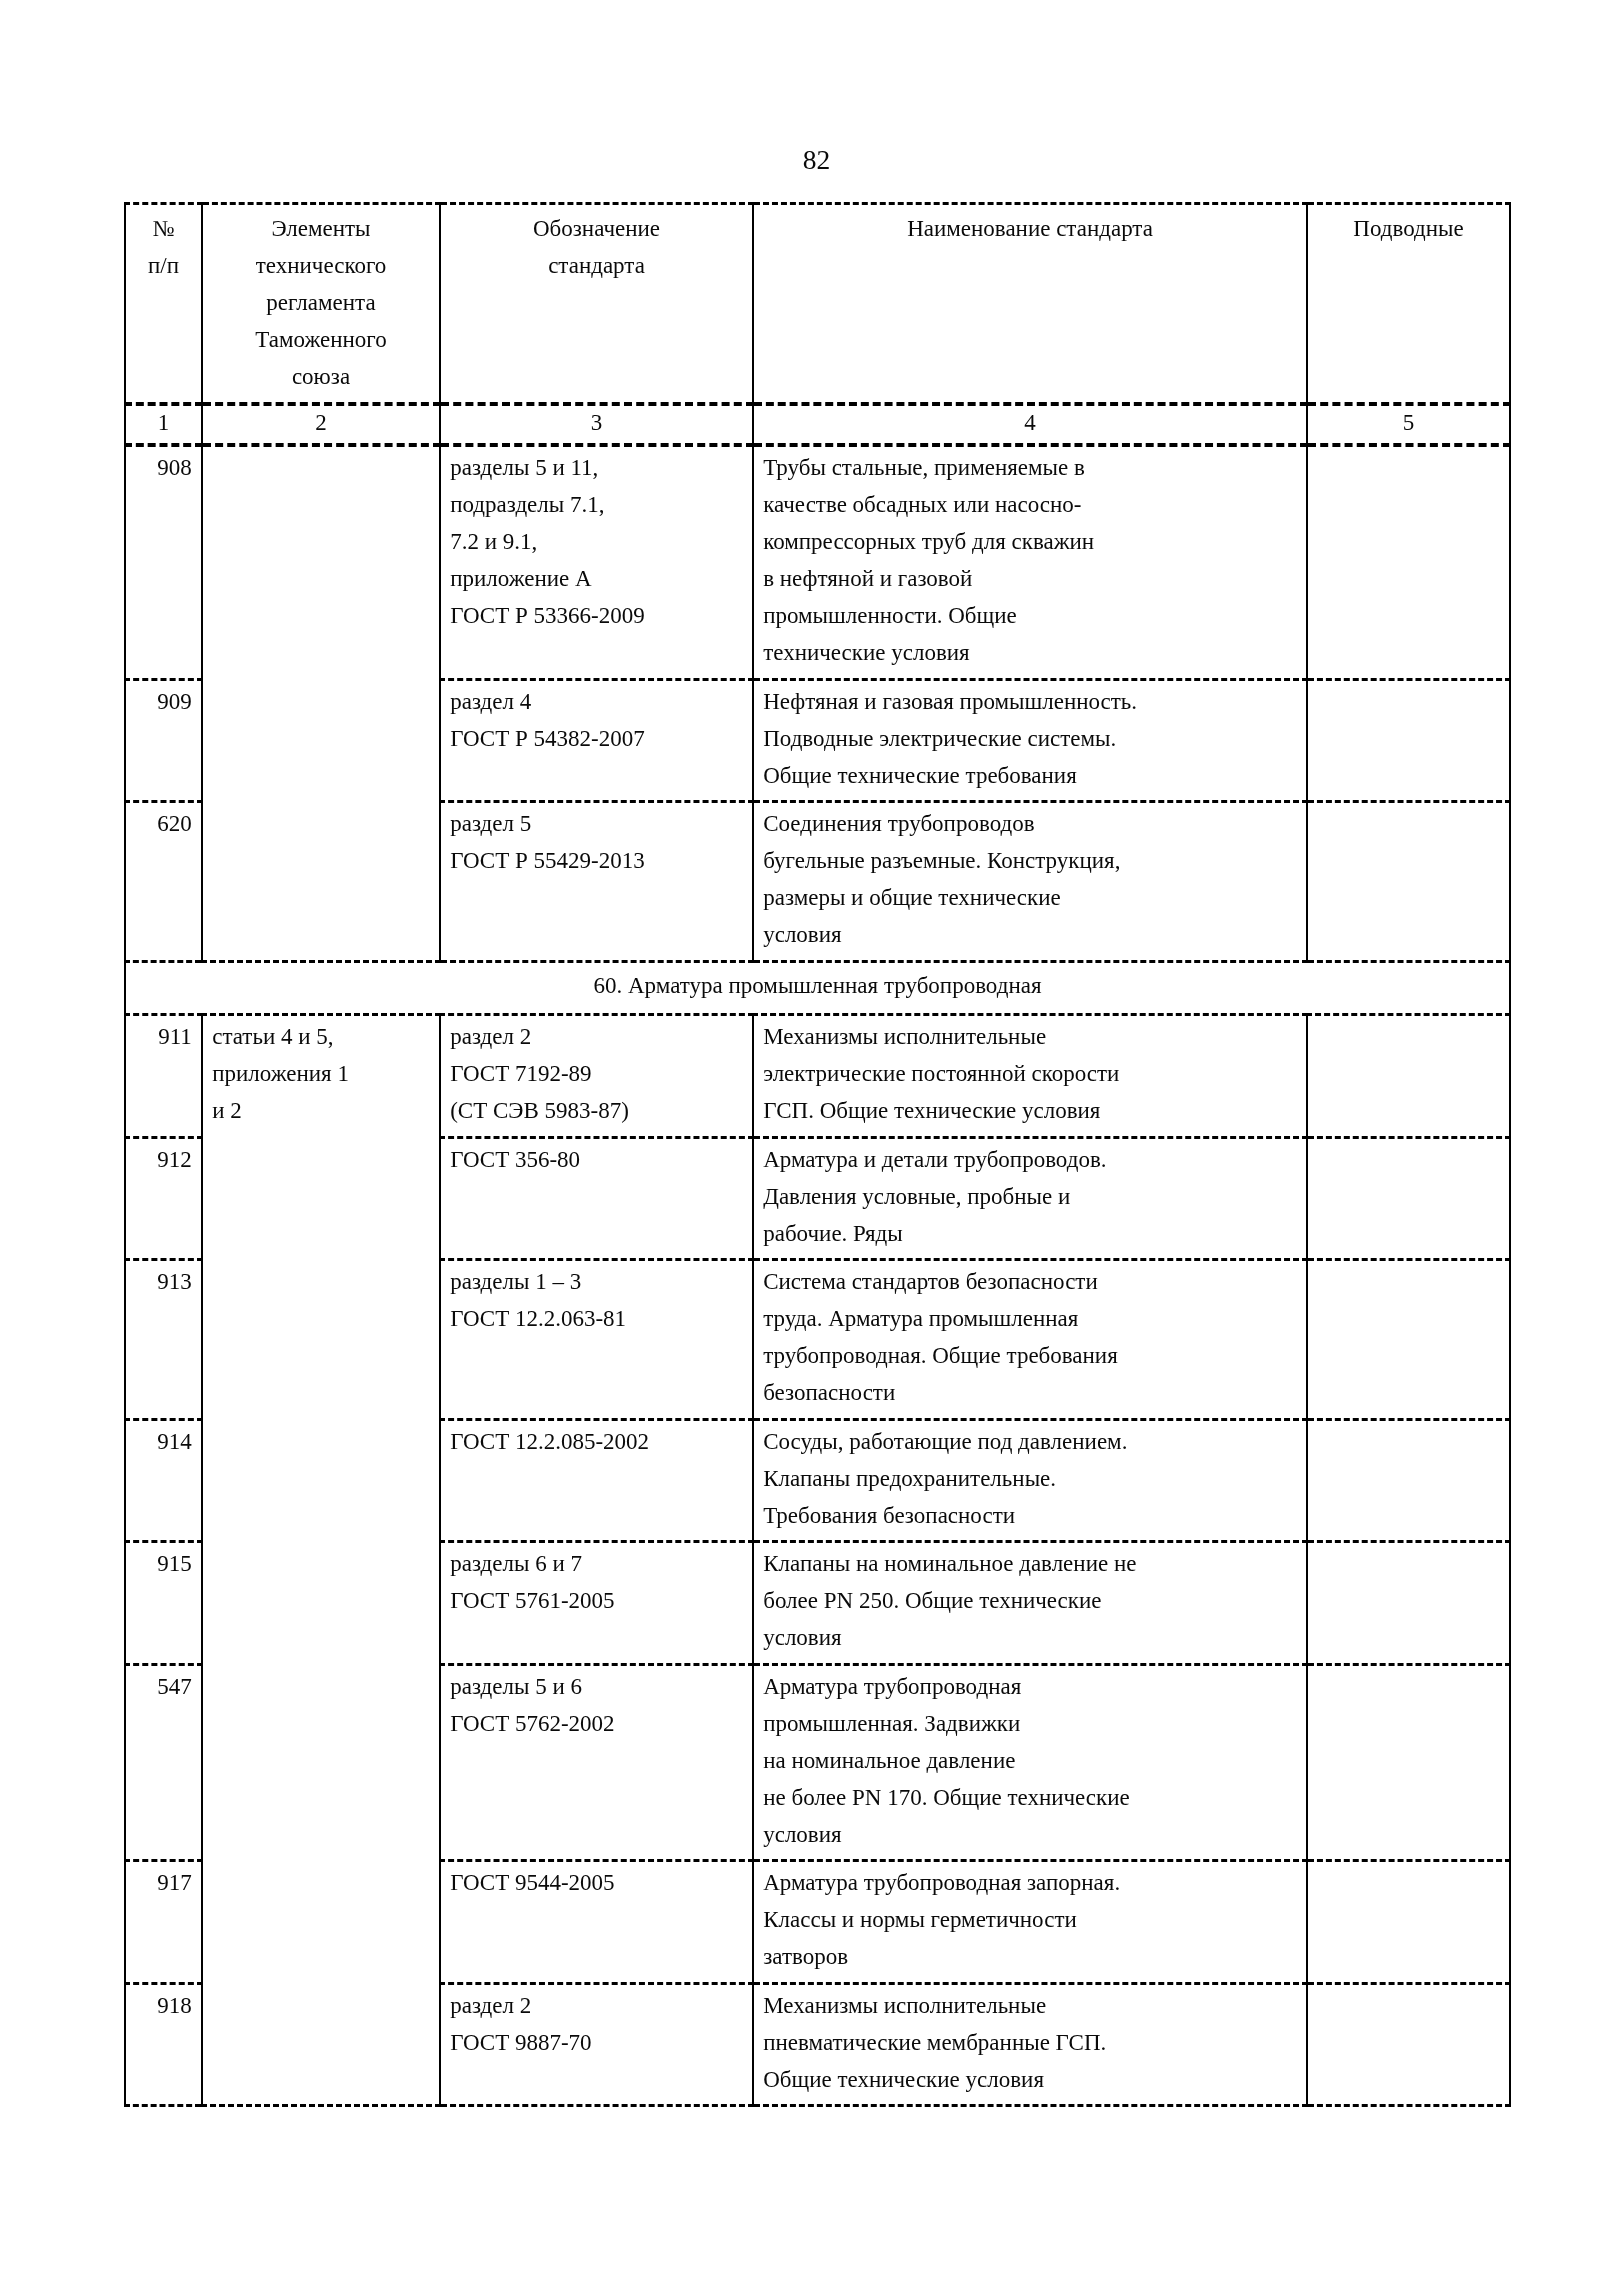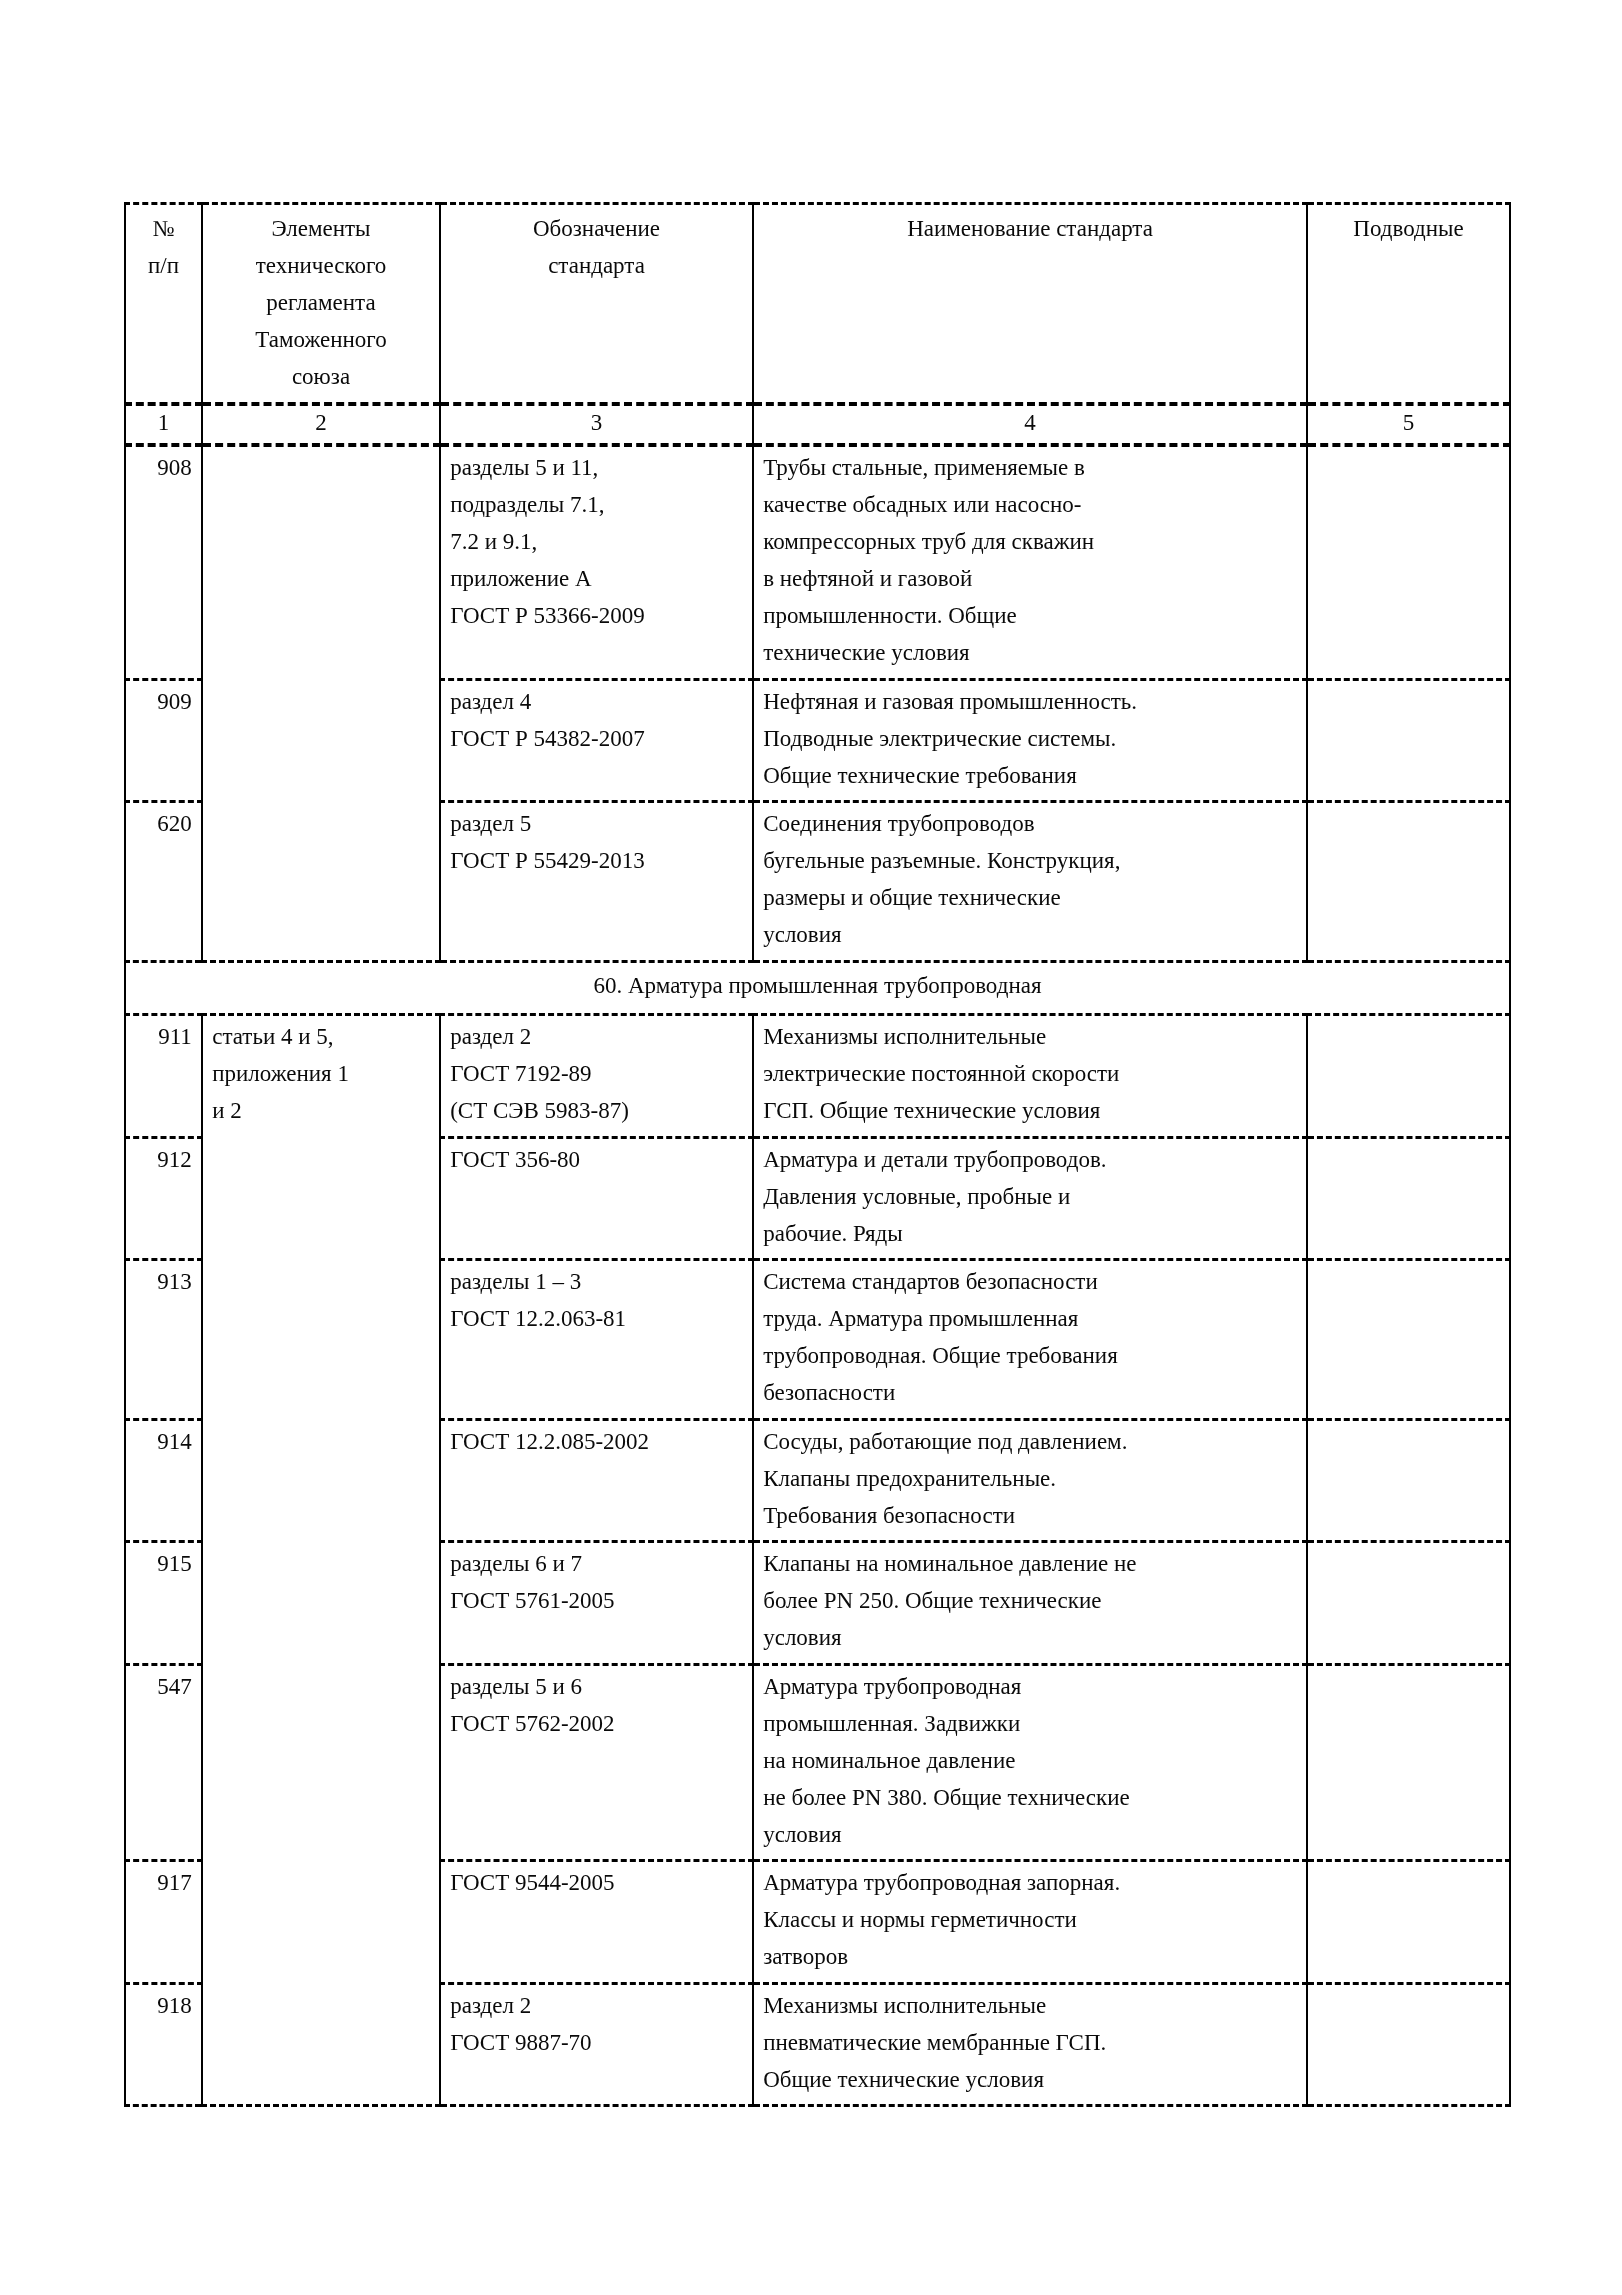--- a/index.html
+++ b/index.html
@@ -42,20 +42,21 @@
     border-bottom-width: 4.6px;
   }
   td.c-num { text-align: right; padding-left: 2.6px; padding-right: 2.6px; }
   tr.section-row td { text-align: center; padding-top: 3.9px; padding-bottom: 9.2px; margin-left: 36px; }
 </style>
 </head>
 <body>
 
 <div class="page">
 
+  <div class="page-number">82</div>
 
   <table class="std">
     <colgroup>
       <col style="width:77px">
       <col style="width:238px">
       <col style="width:313px">
       <col style="width:554px">
       <col style="width:203px">
     </colgroup>
     <tbody>
@@ -177,21 +178,21 @@
         <td></td>
       </tr>
 
       <tr>
         <td class="c-num">547</td>
         <td>разделы 5 и 6
 ГОСТ 5762-2002</td>
         <td>Арматура трубопроводная
 промышленная. Задвижки
 на номинальное давление
-не более PN 380. Общие технические
+не более PN 170. Общие технические
 условия</td>
         <td></td>
       </tr>
 
       <tr>
         <td class="c-num">917</td>
         <td>ГОСТ 9544-2005</td>
         <td>Арматура трубопроводная запорная.
 Классы и нормы герметичности
 затворов</td>

